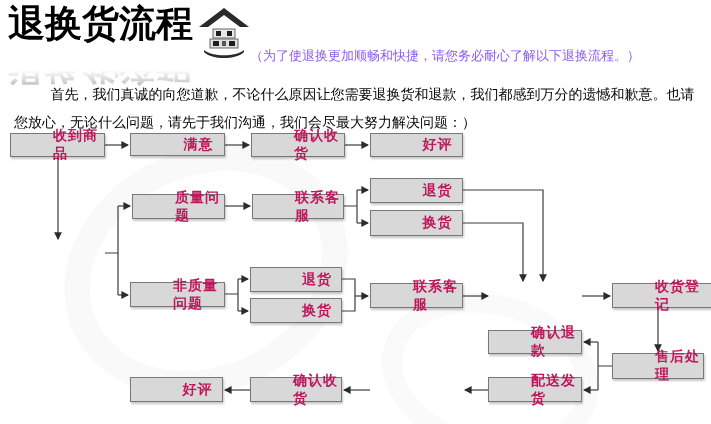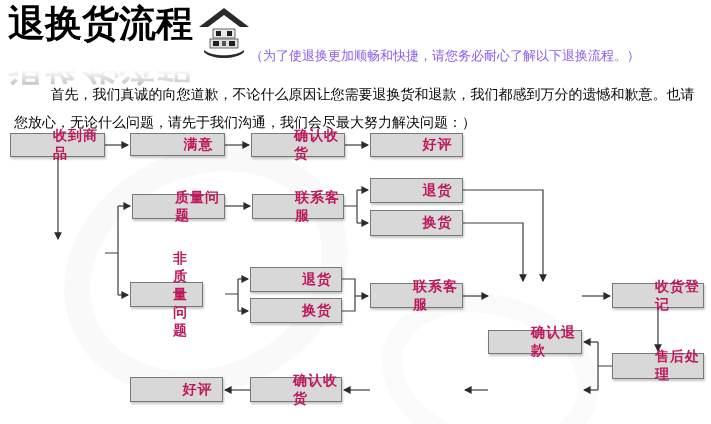--- a/index.html
+++ b/index.html
@@ -104,27 +104,28 @@
   <div class="node" style="left:130px;top:133px;width:95px;height:23px">满意</div>
   <div class="node" style="left:251px;top:133px;width:94px;height:24px">确认收货</div>
   <div class="node" style="left:370px;top:133px;width:93px;height:24px">好评</div>
 
   <div class="node" style="left:132px;top:194px;width:93px;height:25px">质量问题</div>
   <div class="node" style="left:252px;top:194px;width:92px;height:25px">联系客服</div>
   <div class="node" style="left:370px;top:178px;width:93px;height:25px">退货</div>
   <div class="node" style="left:370px;top:210px;width:93px;height:26px">换货</div>
 
 
-  <div class="node" style="left:130px;top:282px;width:73px;height:25px">非质量问题</div>
+  <div class="node" style="left:130px;top:282px;width:95px;height:25px">非质量问题</div>
   <div class="node" style="left:250px;top:267px;width:92px;height:25px">退货</div>
   <div class="node" style="left:250px;top:298px;width:92px;height:25px">换货</div>
   <div class="node" style="left:370px;top:283px;width:93px;height:25px">联系客服</div>
-  <div class="node" style="left:612px;top:283px;width:92px;height:25px">收货登记</div>
+  <div class="node" style="left:612px;top:283px;width:100px;height:25px">收货登记</div>
 
   <div class="node" style="left:488px;top:330px;width:94px;height:24px">确认退款</div>
   <div class="node" style="left:612px;top:353px;width:92px;height:26px">售后处理</div>
 
+  <div class="node" style="left:488px;top:377px;width:94px;height:25px">配送发货</div>
   <div class="node" style="left:250px;top:377px;width:92px;height:25px">确认收货</div>
   <div class="node" style="left:130px;top:377px;width:93px;height:25px">好评</div>
 
   <div class="tip">温馨提示：</div>
 
 </div>
 
 </body></html>

